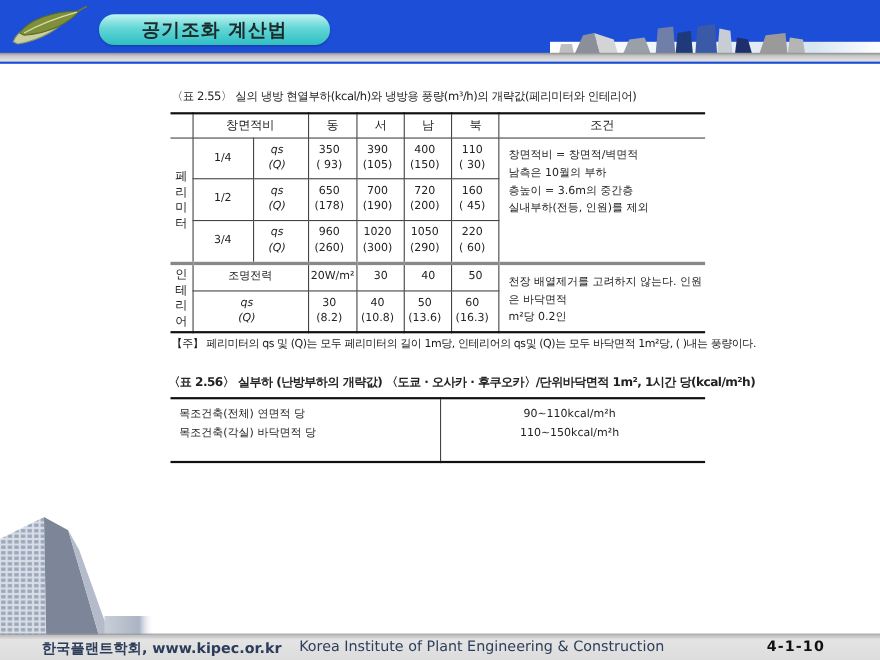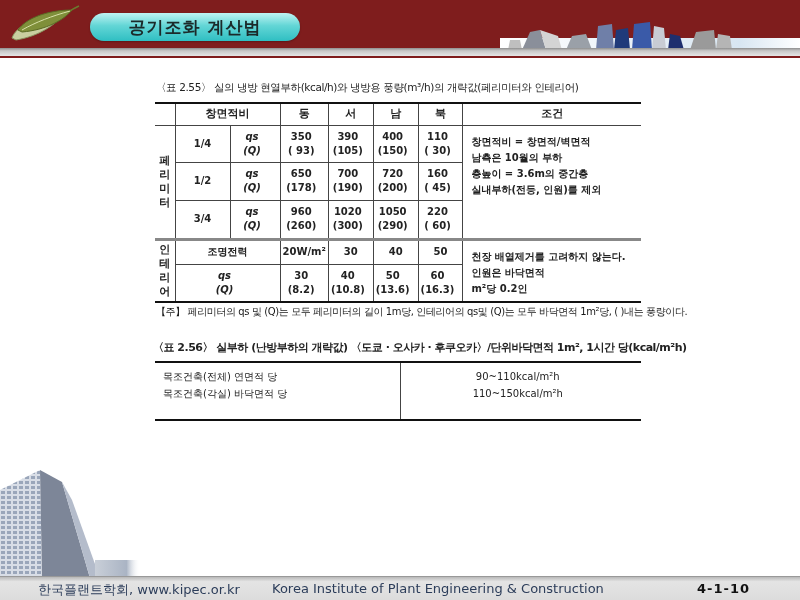--- a/index.html
+++ b/index.html
@@ -1,47 +1,47 @@
 <!DOCTYPE html>
 <html><head>
 <meta charset="utf-8">
 <style>
   * { box-sizing: border-box; margin: 0; padding: 0; }
   html, body { width: 800px; height: 600px; overflow: hidden; background: #ffffff; }
   body { position: relative; font-family: "DejaVu Sans", "Liberation Sans", sans-serif; color: #1a1a1a; }
 
   
-  .header { position: absolute; left: 0; top: 0; width: 800px; height: 58px; background: #7f1d1d; }
+  .header { position: absolute; left: 0; top: 0; width: 800px; height: 58px; background: #1d4ed8; }
   .leaf-logo { position: absolute; left: 6px; top: 4px; width: 76px; height: 40px; }
   .title-pill {
     position: absolute; left: 90px; top: 13px; width: 210px; height: 28px; border-radius: 14px;
     background: linear-gradient(180deg, #bff3f2 0%, #63d6d6 45%, #2fbfc2 100%);
     box-shadow: 0 1px 2px rgba(0,0,0,0.25);
     display: flex; align-items: center; justify-content: center;
   }
   .title-text { font-family: "DejaVu Sans", sans-serif; font-weight: bold; font-size: 17px; color: #1b2a2a; letter-spacing: 1px; }
   .skyline { position: absolute; left: 500px; top: 18px; width: 300px; height: 32px; }
   .header-bar { position: absolute; left: 0; top: 48px; width: 800px; height: 8px;
     background: linear-gradient(180deg, #8e8e8e 0%, #c8c8c8 35%, #e6e6e6 100%); }
 
   
   .building { position: absolute; left: 0; top: 470px; width: 140px; height: 108px; }
 
   
   .footer { position: absolute; left: 0; top: 576px; width: 800px; height: 24px;
     background: linear-gradient(180deg, #b8b8b8 0%, #e4e4e4 20%, #dcdcdc 100%);
     border-top: 1px solid #999; }
-  .footer-left { position: absolute; left: 38px; top: 4px; font-size: 13px; font-weight: normal; color: #2c3d5a; white-space: nowrap; }
+  .footer-left { position: absolute; left: 38px; top: 4px; font-size: 13px; font-weight: bold; color: #2c3d5a; white-space: nowrap; }
   .footer-mid { position: absolute; left: 272px; top: 4px; font-size: 13px; font-weight: normal; color: #2c3d5a; white-space: nowrap; }
   .footer-page { position: absolute; left: 697px; top: 4px; font-size: 13px; font-weight: bold; color: #111; white-space: nowrap; letter-spacing: 1px; }
   .caption { font-size: 10.5px; color: #222; white-space: nowrap; letter-spacing: -0.4px; }
   .caption1 { position: absolute; left: 156px; top: 81px; }
 
   table.t1 { position: absolute; left: 155px; top: 102px; width: 486px; border-collapse: collapse; font-size: 10px; color: #222; }
-  table.t1 td, table.t1 th { border: 1px solid #444; text-align: center; vertical-align: middle; font-weight: bold; padding: 0 2px; line-height: 14px; }
+  table.t1 td, table.t1 th { border: 1px solid #444; text-align: center; vertical-align: middle; font-weight: normal; padding: 0 2px; line-height: 14px; }
   table.t1 { border-top: 2.5px solid #111; border-bottom: 2.5px solid #111; }
   table.t1 tr > *:first-child { border-left: none; }
   table.t1 tr > *:last-child { border-right: none; }
   table.t1 th { height: 22px; font-size: 11px; }
   .vert { font-weight: bold; font-size: 11px; line-height: 15px; width: 20px; }
   .num { text-align: left; padding-right: 8px !important; }
   .qs { font-style: italic; }
   .cond { text-align: left !important; padding-left: 8px !important; vertical-align: top !important; padding-top: 8px !important; line-height: 16px !important; font-size: 10px; }
   .sep-row td { border-top: 3px solid #888 !important; }
 

